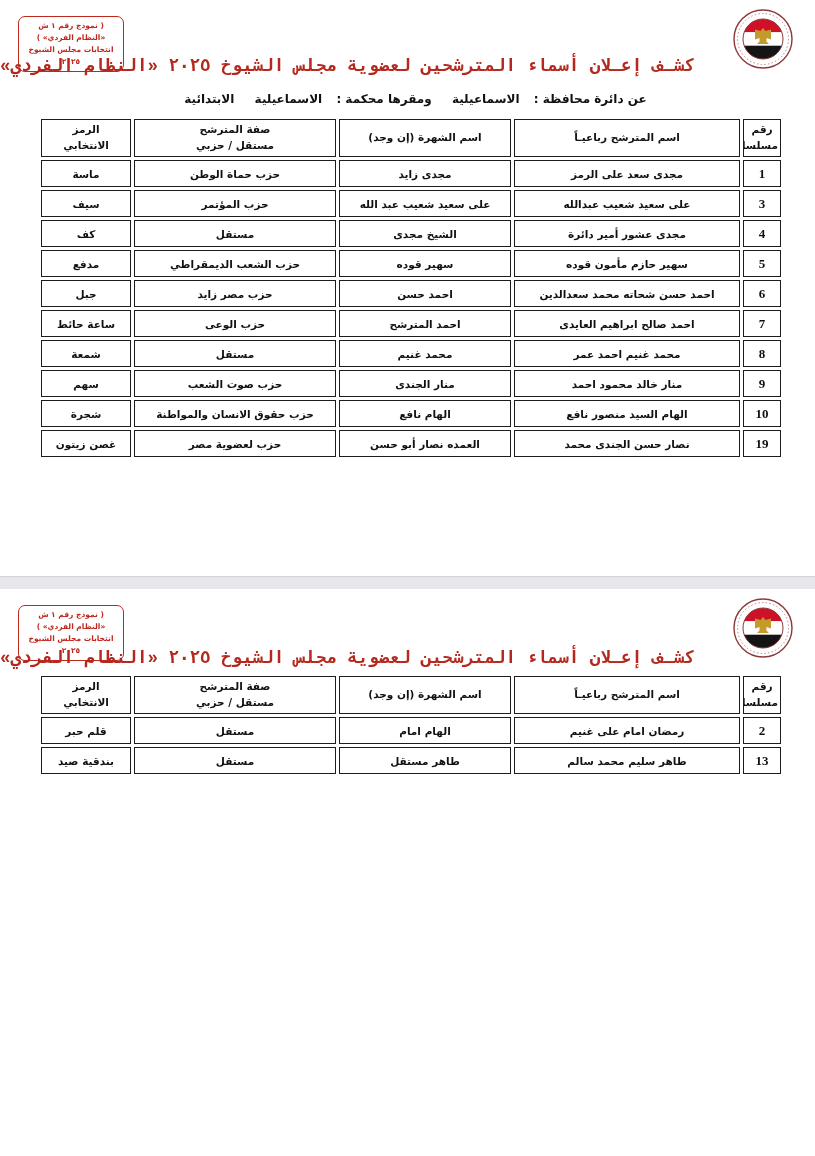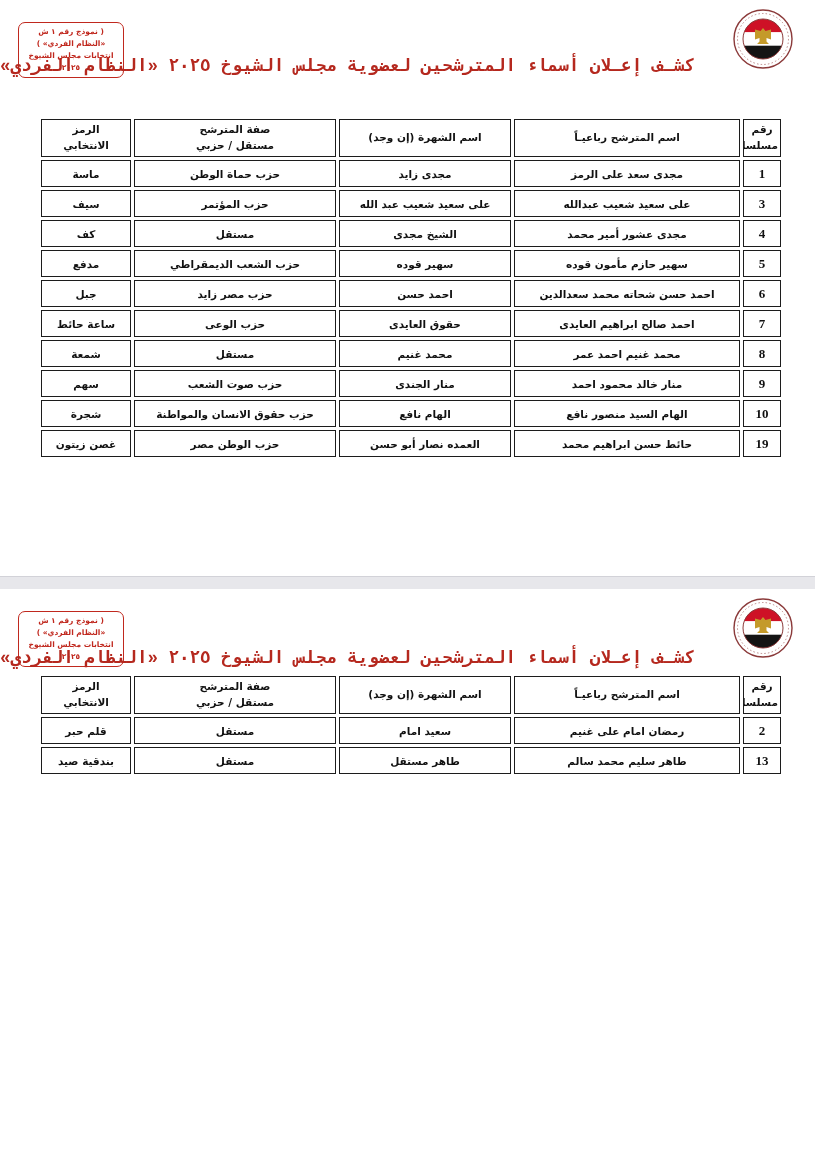--- a/index.html
+++ b/index.html
@@ -12,21 +12,21 @@
     position:absolute;left:0;width:815px;background:#ffffff;
   }
   #page-1{top:0;height:576px;}
   #page-2{top:589px;height:567px;}
   .page-gap{
     position:absolute;top:576px;left:0;width:815px;height:13px;
     background:#e7e7eb;
     border-top:1px solid #d2d2d8;border-bottom:1px solid #cfcfd6;
   }
   .form-box{
-    position:absolute;left:18px;top:22px;width:106px;
+    position:absolute;left:18px;top:16px;width:106px;
     border:1.5px solid #c0281e;border-radius:7px;
     padding:3px 4px;box-sizing:border-box;
     color:#c0281e;font-size:7.5px;font-weight:bold;
     text-align:center;line-height:1.6;direction:rtl;
   }
   .logo{position:absolute;left:732px;top:8px;width:62px;height:62px;}
   .doc-title{
     position:absolute;left:0;width:100%;margin:0;
     text-align:left;direction:rtl;
     color:#b5281e;font-size:17.5px;font-weight:bold;
@@ -93,20 +93,27 @@
         <rect x="11" y="24.3" width="40" height="13.4" fill="#ffffff"></rect>
         <rect x="11" y="37.7" width="40" height="13.3" fill="#141414"></rect>
         <path fill="#c49a2a" d="M31 20 l2.5 3 5.5-1.5 v10 l-4.5-1.5 v3.5 l2.5 2.5 h-12 l2.5-2.5 v-3.5 l-4.5 1.5 v-10 l5.5 1.5 z"></path>
       </g>
       <circle cx="31" cy="31" r="20" fill="none" stroke="#8b3a3a" stroke-width="1"></circle>
     </svg>
   </div>
 
   <h1 class="doc-title">كشـف إعـلان أسماء المترشحين لعضوية مجلس الشيوخ ٢٠٢٥ «النظام الفردي»</h1>
 
+  <div class="district-line">
+    <span class="lbl">عن دائرة محافظة :</span>
+    <span class="val">الاسماعيلية</span>
+    <span class="lbl">ومقرها محكمة :</span>
+    <span class="val">الاسماعيلية</span>
+    <span class="val">الابتدائية</span>
+  </div>
 
   <table class="candidates">
     <colgroup>
       <col class="c-serial">
         <col class="c-name">
         <col class="c-nick">
         <col class="c-cap">
         <col class="c-sym">
     </colgroup>
     <thead>
@@ -128,21 +135,21 @@
         </tr>
         <tr>
           <td class="serial">3</td>
           <td>على سعيد شعيب عبدالله</td>
           <td>على سعيد شعيب عبد الله</td>
           <td>حزب المؤتمر</td>
           <td>سيف</td>
         </tr>
         <tr>
           <td class="serial">4</td>
-          <td>مجدى عشور أمير محمد</td>
+          <td>مجدى عشور أمير دائرة</td>
           <td>الشيخ مجدى</td>
           <td>مستقل</td>
           <td>كف</td>
         </tr>
         <tr>
           <td class="serial">5</td>
           <td>سهير حازم مأمون قوده</td>
           <td>سهير قوده</td>
           <td>حزب الشعب الديمقراطي</td>
           <td>مدفع</td>
@@ -150,21 +157,21 @@
         <tr>
           <td class="serial">6</td>
           <td>احمد حسن شحاته محمد سعدالدين</td>
           <td>احمد حسن</td>
           <td>حزب مصر زايد</td>
           <td>جبل</td>
         </tr>
         <tr>
           <td class="serial">7</td>
           <td>احمد صالح ابراهيم العايدى</td>
-          <td>حقوق العايدى</td>
+          <td>احمد المترشح</td>
           <td>حزب الوعى</td>
           <td>ساعة حائط</td>
         </tr>
         <tr>
           <td class="serial">8</td>
           <td>محمد غنيم احمد عمر</td>
           <td>محمد غنيم</td>
           <td>مستقل</td>
           <td>شمعة</td>
         </tr>
@@ -177,23 +184,23 @@
         </tr>
         <tr>
           <td class="serial">10</td>
           <td>الهام السيد منصور نافع</td>
           <td>الهام نافع</td>
           <td>حزب حقوق الانسان والمواطنة</td>
           <td>شجرة</td>
         </tr>
         <tr>
           <td class="serial">19</td>
-          <td>حائط حسن ابراهيم محمد</td>
+          <td>نصار حسن الجندى محمد</td>
           <td>العمده نصار أبو حسن</td>
-          <td>حزب الوطن مصر</td>
+          <td>حزب لعضوية مصر</td>
           <td>غصن زيتون</td>
         </tr>
       </tbody>
   </table>
 </section>
 
 <div class="page-gap"></div>
 
 <section class="page" id="page-2">
 
@@ -235,21 +242,21 @@
         <th>اسم المترشح رباعيـاً</th>
         <th>اسم الشهرة (إن وجد)</th>
         <th><span>صفة المترشح</span><br><span>مستقل / حزبي</span></th>
         <th><span>الرمز</span><br><span>الانتخابي</span></th>
       </tr>
     </thead>
     <tbody>
         <tr>
           <td class="serial">2</td>
           <td>رمضان امام على غنيم</td>
-          <td>سعيد امام</td>
+          <td>الهام امام</td>
           <td>مستقل</td>
           <td>قلم حبر</td>
         </tr>
         <tr>
           <td class="serial">13</td>
           <td>طاهر سليم محمد سالم</td>
           <td>طاهر مستقل</td>
           <td>مستقل</td>
           <td>بندقية صيد</td>
         </tr>

